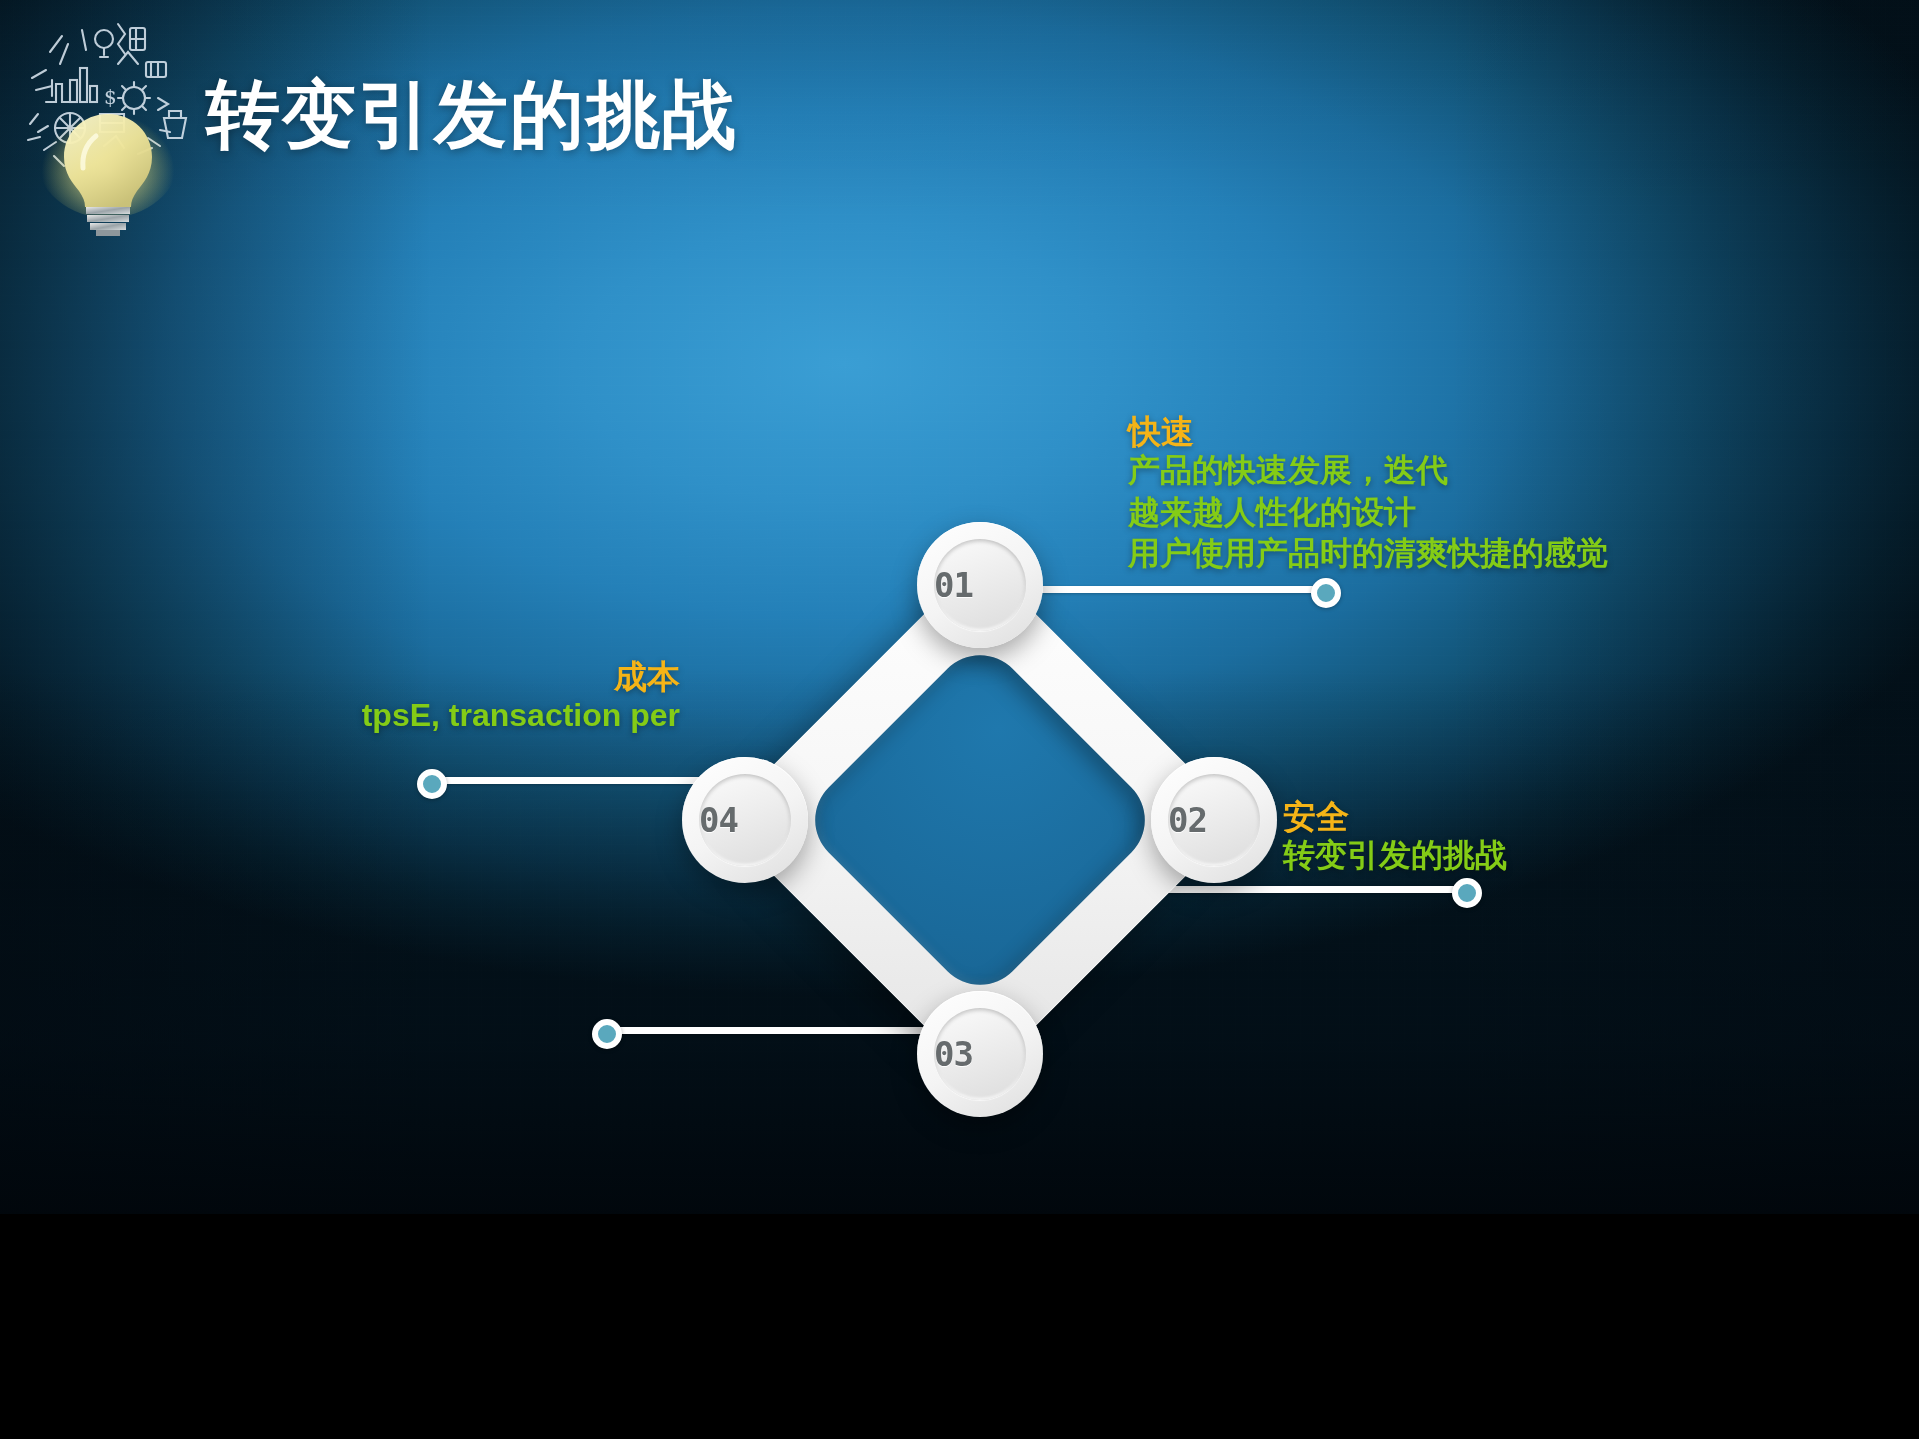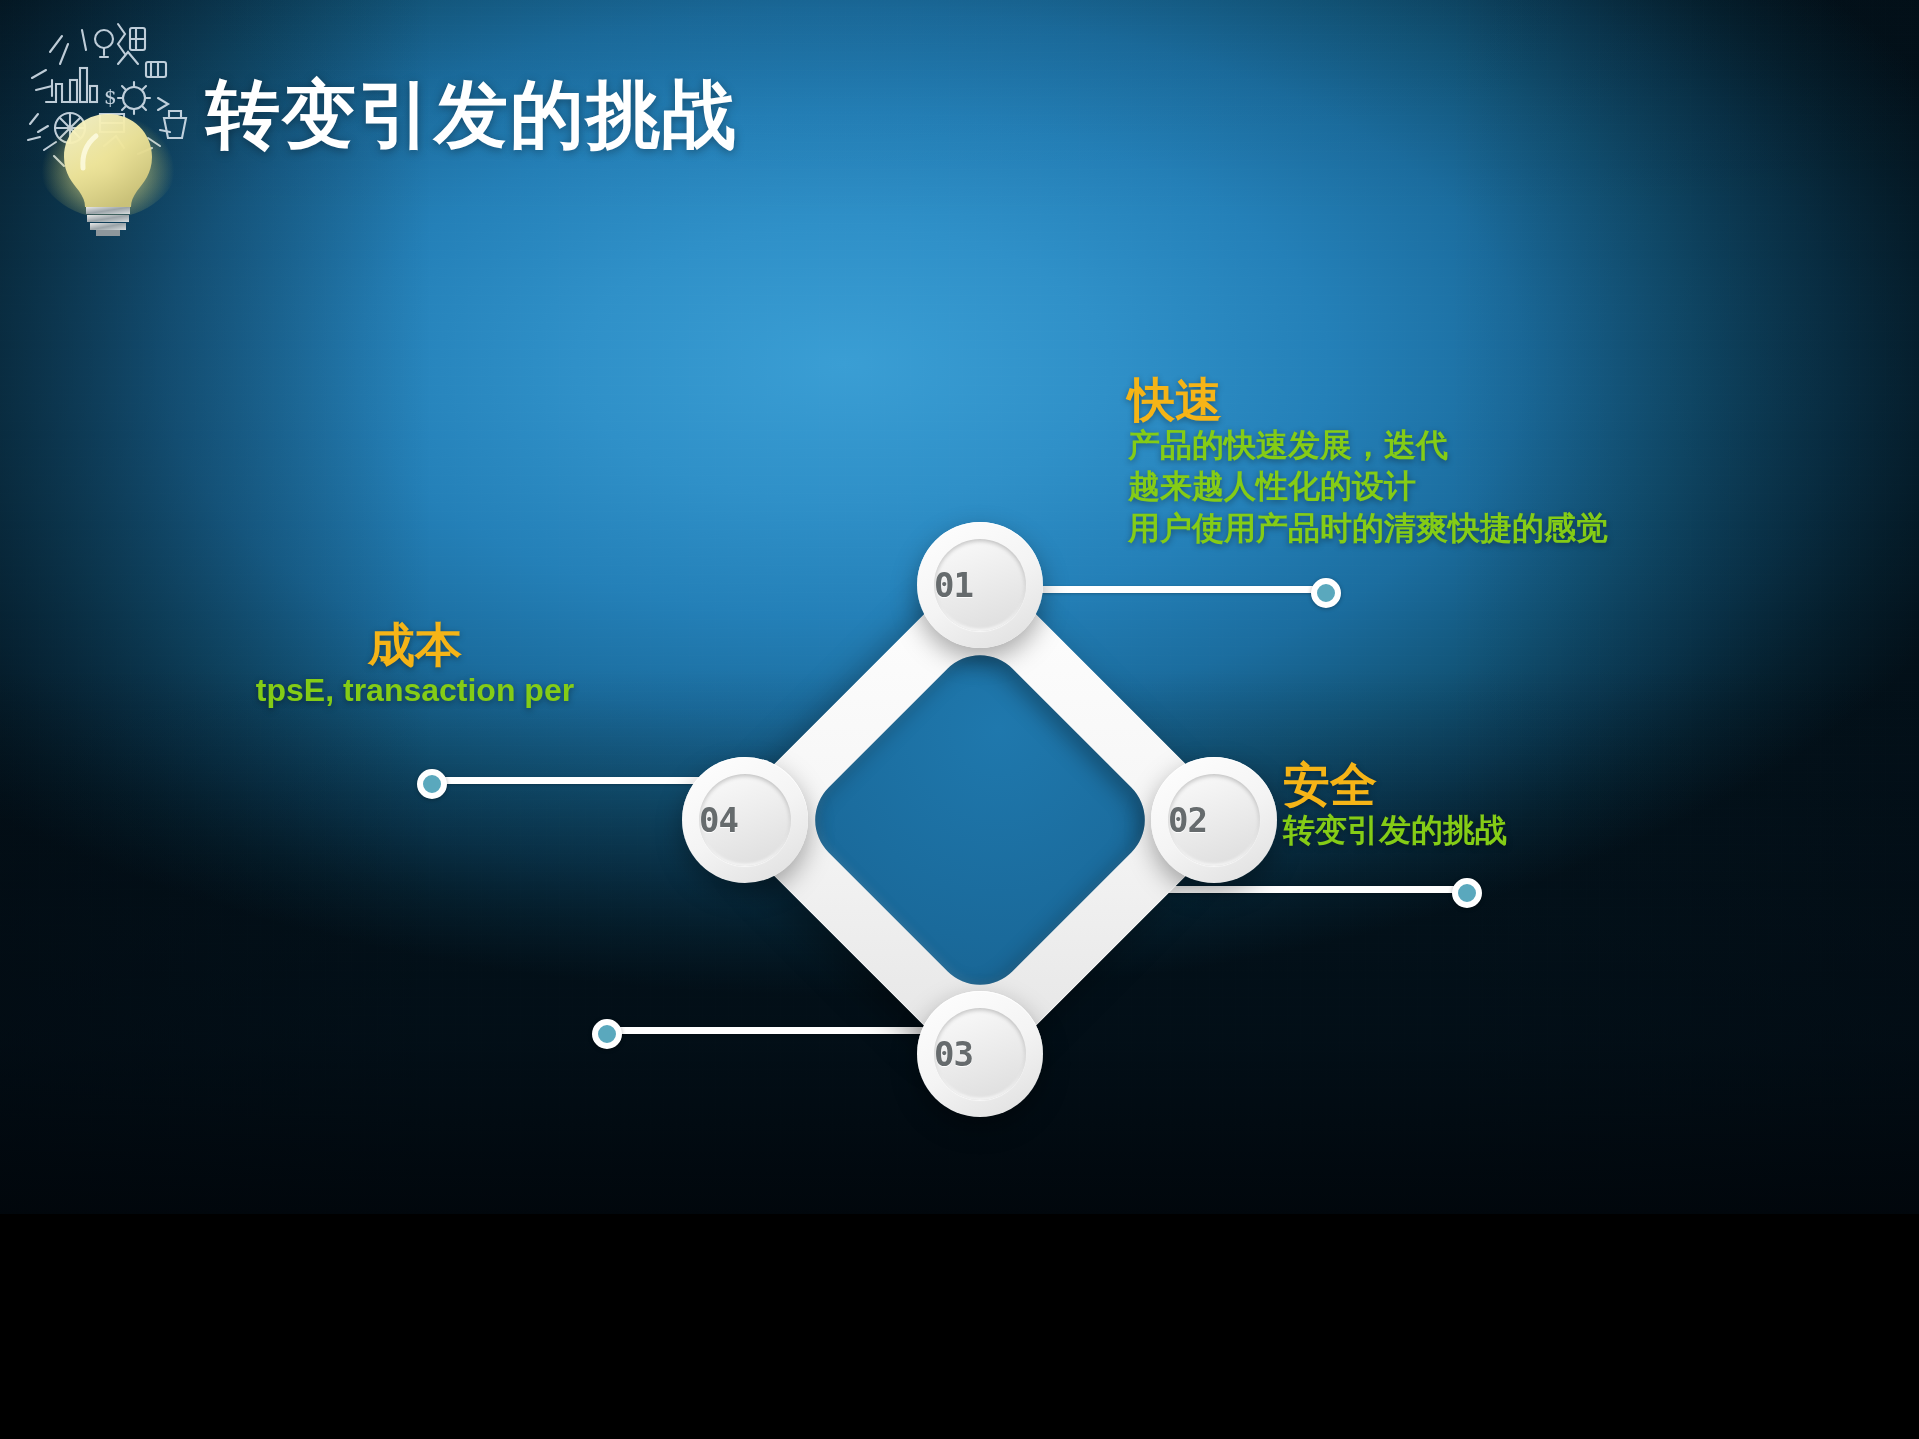--- a/index.html
+++ b/index.html
@@ -127,33 +127,34 @@
     position:absolute;width:30px;height:30px;border-radius:50%;
     background:#5aa8bd;
     border:6px solid #ffffff;
     box-sizing:border-box;
     box-shadow:0 1px 4px rgba(0,0,0,.30);
   }
 
   
   .callout{position:absolute;}
   .c-head{
-    font-size:47px;font-weight:bold;color:#f5b417;
+    font-size:33px;font-weight:bold;color:#f5b417;
     line-height:1.06;
     text-shadow:0 2px 6px rgba(0,0,0,.35);
     white-space:nowrap;
+    margin-top:40px;
   }
   .c-body{
     font-size:32px;font-weight:bold;color:#84cc16;
     line-height:1.30;
     text-shadow:0 2px 6px rgba(0,0,0,.38);
     white-space:nowrap;
   }
   .align-left{text-align:left;}
-  .align-right{text-align:center;}
+  .align-right{text-align:right;}
 
   
   .logo{position:absolute;left:1673px;top:1318px;width:215px;height:95px;}
   .logo svg{display:block;}
 </style>
 </head>
 <body>
 
 <div id="slide">
 

